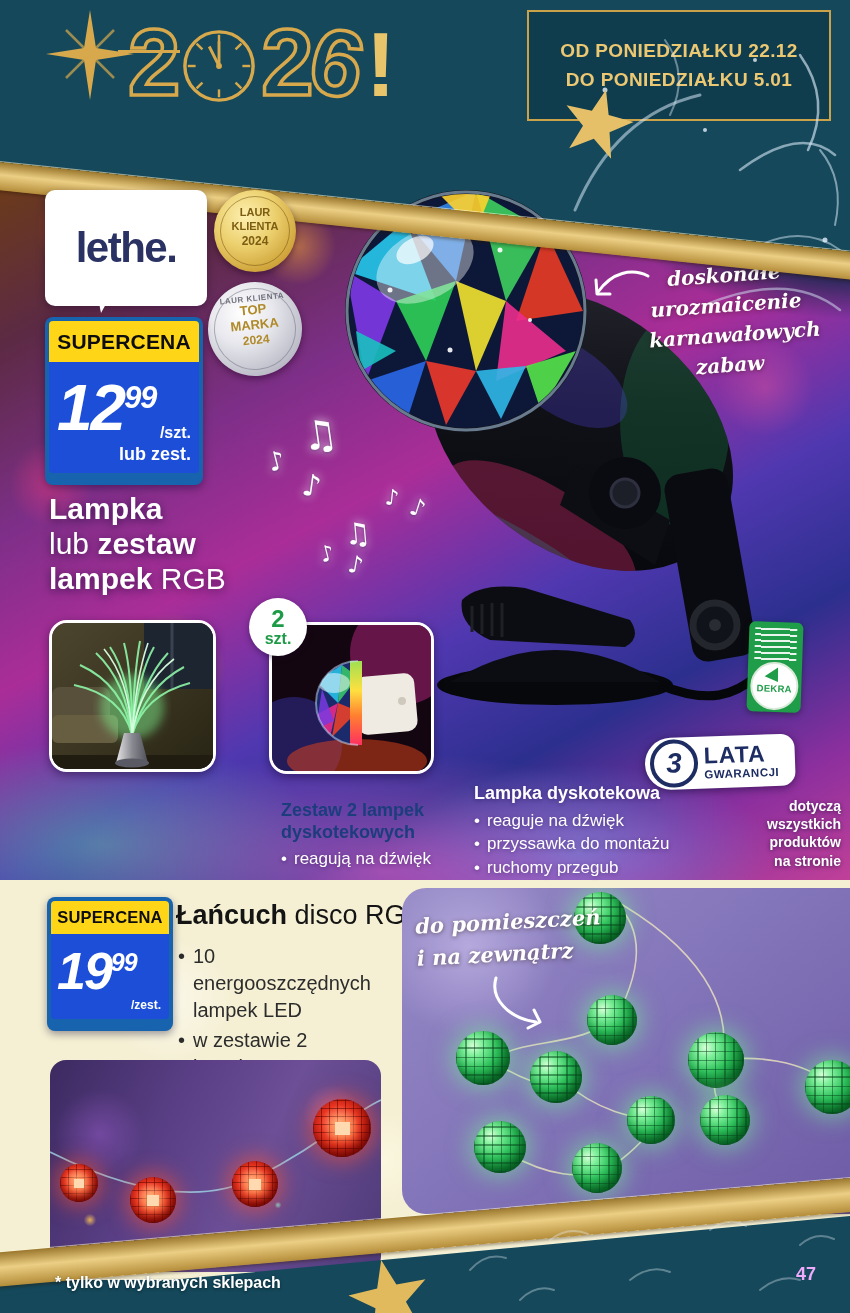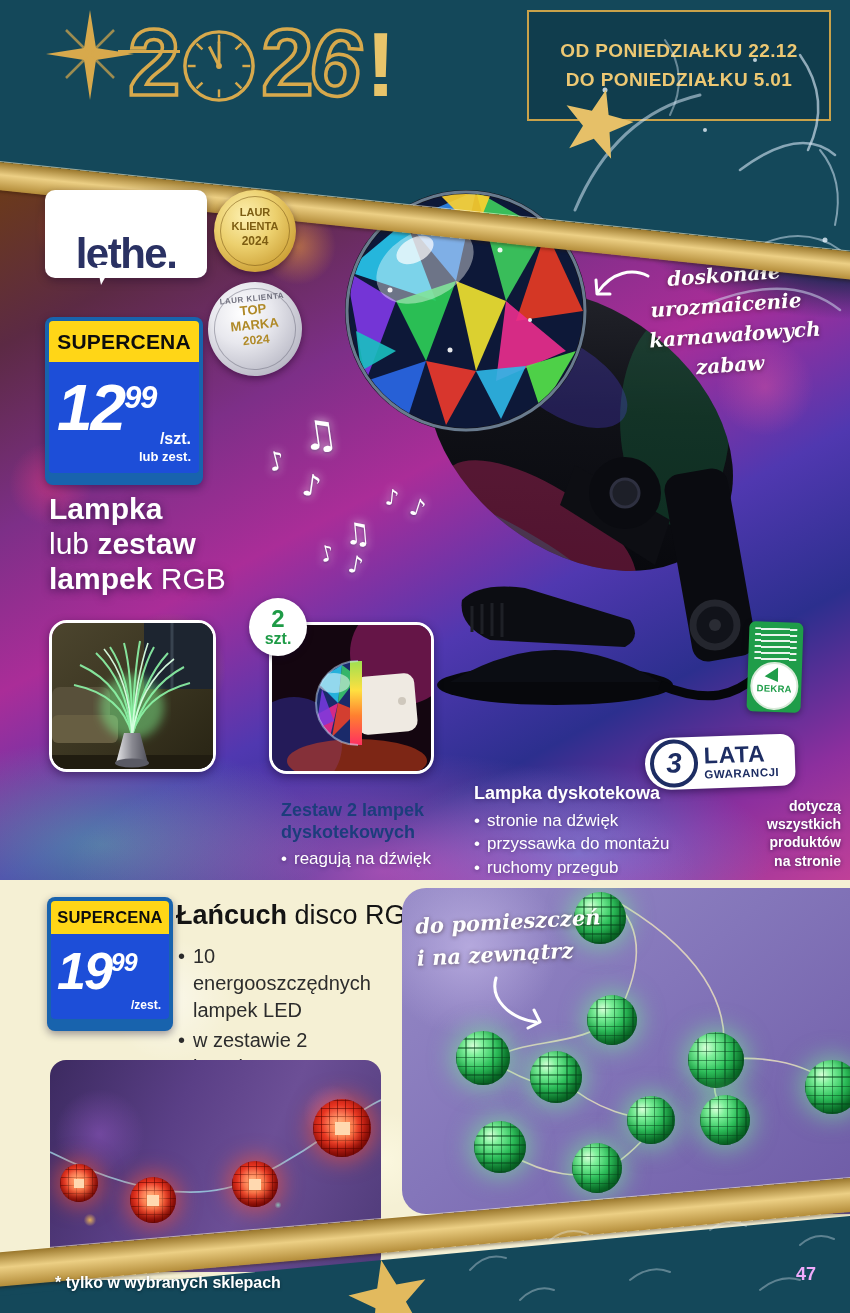--- a/index.html
+++ b/index.html
@@ -36,22 +36,22 @@
       radial-gradient(circle 60px at 6% 55%, rgba(255,60,130,.45), transparent 70%),
       radial-gradient(circle 80px at 20% 76%, rgba(255,190,80,.45), transparent 70%),
       radial-gradient(circle 90px at 74% 52%, rgba(255,120,50,.4), transparent 70%),
       radial-gradient(circle 70px at 90% 44%, rgba(250,90,160,.35), transparent 70%),
       radial-gradient(ellipse 420px 160px at 45% 99%, rgba(255,110,210,.5), transparent 75%),
       radial-gradient(ellipse 300px 140px at 12% 96%, rgba(90,230,160,.4), transparent 75%),
       radial-gradient(ellipse 260px 120px at 68% 97%, rgba(80,190,255,.45), transparent 75%),
       linear-gradient(152deg,#54300f 0%,#6e3d13 12%,#5c2a44 26%,#7d2f88 40%,#aa2d98 52%,#5038b0 66%,#2c2f8e 78%,#8c2f9e 90%,#c04098 100%);}
 
   
-  .lethe{left:45px;top:190px;width:162px;height:88px;background:#fff;border-radius:10px;
-         display:flex;align-items:flex-end;justify-content:center;z-index:4;
+  .lethe{left:45px;top:190px;width:162px;height:116px;background:#fff;border-radius:10px;
+         display:flex;align-items:center;justify-content:center;z-index:4;
          box-shadow:0 3px 8px rgba(20,0,40,.35);}
   .lethe::after{content:"";position:absolute;left:52px;bottom:-18px;
          border:11px solid transparent;border-top:20px solid #fff;border-left-width:4px;}
   .lethe span{font-weight:800;font-size:42px;color:#2a3163;letter-spacing:-1.5px;}
 
   
   .medal{border-radius:50%;text-align:center;z-index:4;box-shadow:0 3px 7px rgba(30,0,30,.45);}
   .medal .ring{position:absolute;inset:6px;border-radius:50%;border:1.5px solid rgba(120,85,20,.55);}
   .mgold{left:214px;top:190px;width:82px;height:82px;
          background:radial-gradient(circle at 38% 32%,#fdf0b0 0%,#ecd06e 40%,#cfa43a 75%,#a87d22 100%);}
@@ -67,21 +67,21 @@
   .sc{background:#1863ad;border-radius:8px;padding:4px;z-index:4;box-shadow:0 3px 8px rgba(10,0,40,.4);}
   .sc .y{background:#ffd617;text-align:center;border-radius:4px 4px 0 0;}
   .sc .y span{font-weight:900;color:#0d0d0d;letter-spacing:.2px;}
   .sc .r{position:relative;background:#1d4ed8;border-radius:0 0 4px 4px;}
   .sc .price{position:absolute;font-style:italic;font-weight:900;color:#fff;letter-spacing:-2px;line-height:1;}
   .sc .dec{font-size:.48em;vertical-align:super;letter-spacing:-1px;}
   .sc .units{position:absolute;right:8px;text-align:right;color:#fff;font-weight:800;line-height:1.25;}
   .sc1{left:45px;top:317px;width:150px;height:160px;}
   .sc1 .y{height:41px;line-height:41px;}  .sc1 .y span{font-size:21px;}
   .sc1 .r{height:111px;} .sc1 .price{left:8px;top:14px;font-size:64px;}
-  .sc1 .units{bottom:8px;} .sc1 .u1{font-size:16px;} .sc1 .u2{font-size:13px;}
+  .sc1 .units{bottom:8px;} .sc1 .u1{font-size:16px;} .sc1 .u2{font-size:18px;}
   .sc2{left:47px;top:897px;width:118px;height:126px;}
   .sc2 .y{height:33px;line-height:33px;} .sc2 .y span{font-size:16.5px;}
   .sc2 .r{height:85px;} .sc2 .price{left:6px;top:11px;font-size:52px;}
   .sc2 .units{bottom:6px;font-size:12px;}
 
   
   .title1{left:49px;top:492px;z-index:4;color:#fff;font-size:30px;line-height:1.16;
           text-shadow:0 2px 8px rgba(10,0,40,.55);}
   .title1 .b{font-weight:800;} .title1 .n{font-weight:400;}
 
@@ -488,21 +488,21 @@
 
   <div class="abs col" style="left:281px;top:800px;width:175px">
     <div class="tt navy">Zestaw 2 lampek dyskotekowych</div>
     <ul class="blt white">
       <li>reagują na dźwięk</li>
     </ul>
   </div>
   <div class="abs col" style="left:474px;top:783px;width:230px">
     <div class="tt white">Lampka dyskotekowa</div>
     <ul class="blt white">
-      <li>stronie na dźwięk</li>
+      <li>reaguje na dźwięk</li>
       <li>przyssawka do montażu</li>
       <li>ruchomy przegub</li>
     </ul>
   </div>
 
   <div class="abs cream"></div>
 
   <div class="abs sc sc2">
     <div class="y">
       <span>SUPERCENA</span></div>

